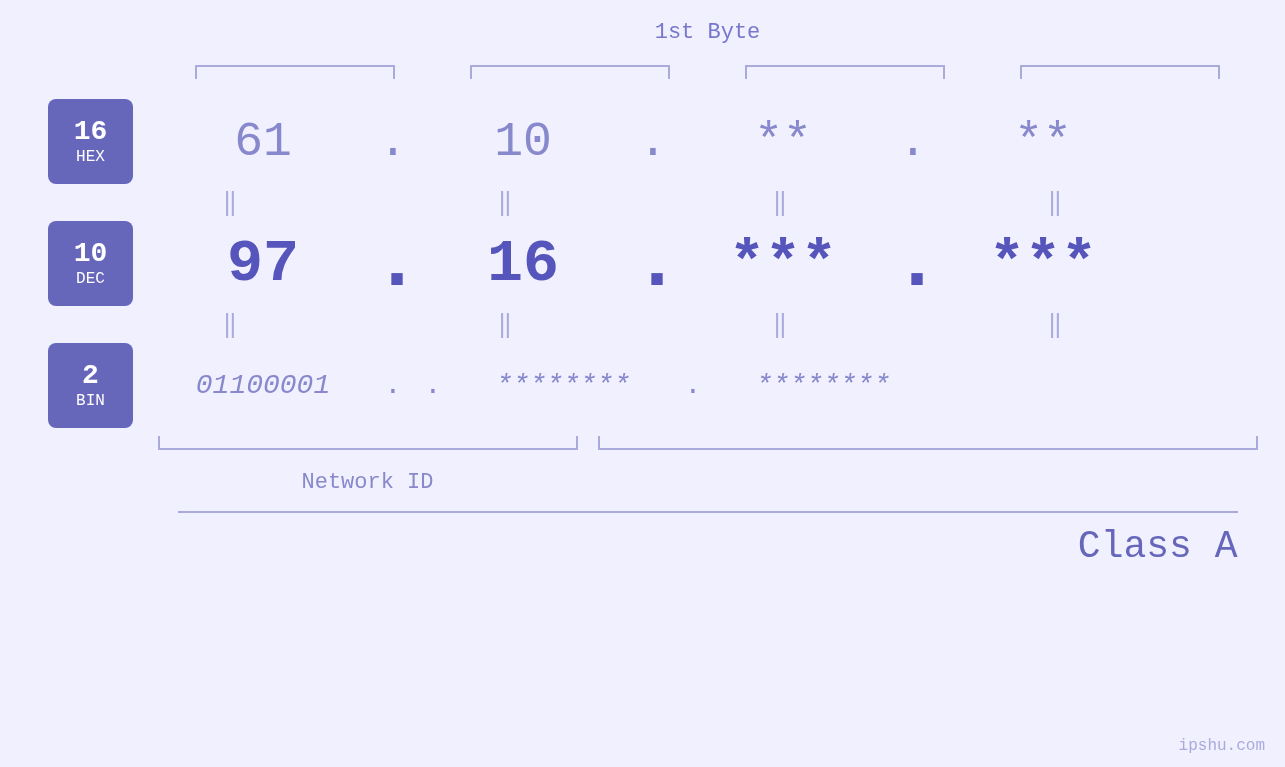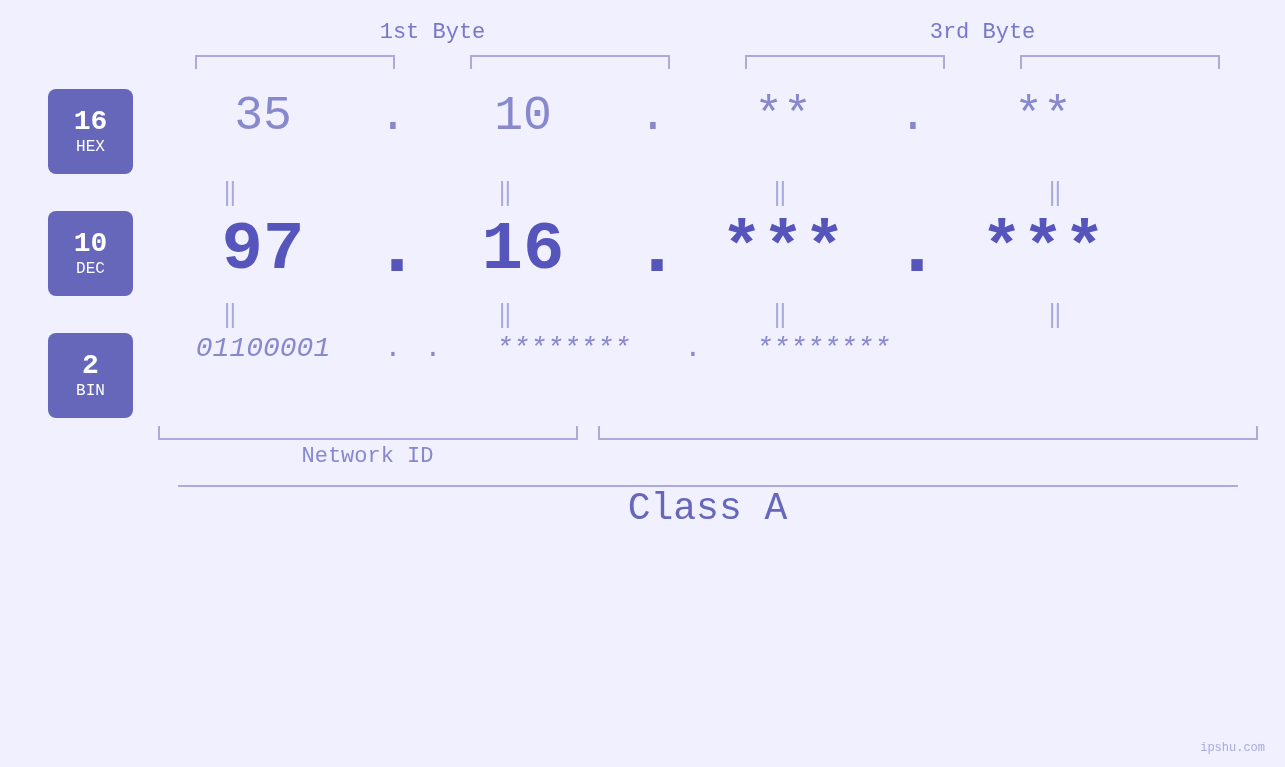--- a/index.html
+++ b/index.html
@@ -22,21 +22,21 @@
       align-items: center;
       padding: 20px 0 0 0;
     }
 
     
     .byte-headers {
       display: flex;
       width: 1100px;
       margin-left: 130px;
       justify-content: space-around;
-      margin-bottom: 10px;
+      margin-bottom: 20px;
     }
 
     .byte-header {
       color: #7777cc;
       font-size: 22px;
       font-family: 'Courier New', Courier, monospace;
       text-align: center;
       width: 220px;
     }
 
@@ -53,21 +53,21 @@
       width: 200px;
       height: 14px;
       border-top: 2px solid #aaaadd;
       border-left: 2px solid #aaaadd;
       border-right: 2px solid #aaaadd;
     }
 
     
     .base-row {
       display: flex;
-      align-items: flex-start;
+      align-items: center;
       width: 1285px;
       margin-bottom: 0px;
     }
 
     .base-badge {
       width: 85px;
       height: 85px;
       background: #6666bb;
       border-radius: 8px;
       display: flex;
@@ -108,21 +108,21 @@
 
     .dot-hex {
       font-size: 48px;
       color: #8888cc;
       width: 40px;
       text-align: center;
     }
 
     
     .dec-val {
-      font-size: 69px;
+      font-size: 60px;
       color: #5555bb;
       font-weight: bold;
       width: 220px;
       text-align: center;
     }
 
     .dot-dec {
       font-size: 80px;
       color: #5555bb;
       font-weight: bold;
@@ -185,21 +185,21 @@
       border-bottom: 2px solid #aaaadd;
       border-left: 2px solid #aaaadd;
       border-right: 2px solid #aaaadd;
       margin-left: 20px;
     }
 
     .labels-row {
       display: flex;
       width: 1100px;
       margin-left: 130px;
-      margin-top: 4px;
+      margin-top: 20px;
     }
 
     .net-label {
       width: 420px;
       text-align: center;
       color: #8888cc;
       font-size: 22px;
     }
 
     .host-label {
@@ -209,63 +209,63 @@
       font-size: 22px;
       margin-left: 20px;
     }
 
     
     .class-row {
       width: 1060px;
       margin-left: 130px;
       border-top: 2px solid #aaaadd;
       margin-top: 16px;
-      text-align: center;
+      padding-top: 12px;
+      text-align: right;
     }
 
     .class-label {
       font-size: 38px;
       color: #6666bb;
       font-family: 'Courier New', Courier, monospace;
     }
 
     
     .watermark {
       position: absolute;
       bottom: 12px;
       right: 20px;
       color: #aaaadd;
-      font-size: 12px;
+      font-size: 16px;
       font-family: 'Courier New', Courier, monospace;
     }
   </style>
 </head>
 <body>
 
 <div class="container">
 
   <div class="byte-headers">
     <div class="byte-header">1st Byte</div>
-    <div class="byte-header">3rd Byte</div>
   </div>
 
   <div class="bracket-row">
     <div class="bracket"></div>
     <div class="bracket"></div>
     <div class="bracket"></div>
     <div class="bracket"></div>
   </div>
 
   <div class="base-row">
     <div class="base-badge">
       <span class="badge-number">16</span>
       <span class="badge-label">HEX</span>
     </div>
     <div class="values-row">
-      <span class="hex-val">35</span>
+      <span class="hex-val">61</span>
       <span class="dot-hex">.</span>
       <span class="hex-val">10</span>
       <span class="dot-hex">.</span>
       <span class="hex-val">**</span>
       <span class="dot-hex">.</span>
       <span class="hex-val">**</span>
     </div>
   </div>
 
   <div class="equals-row">

